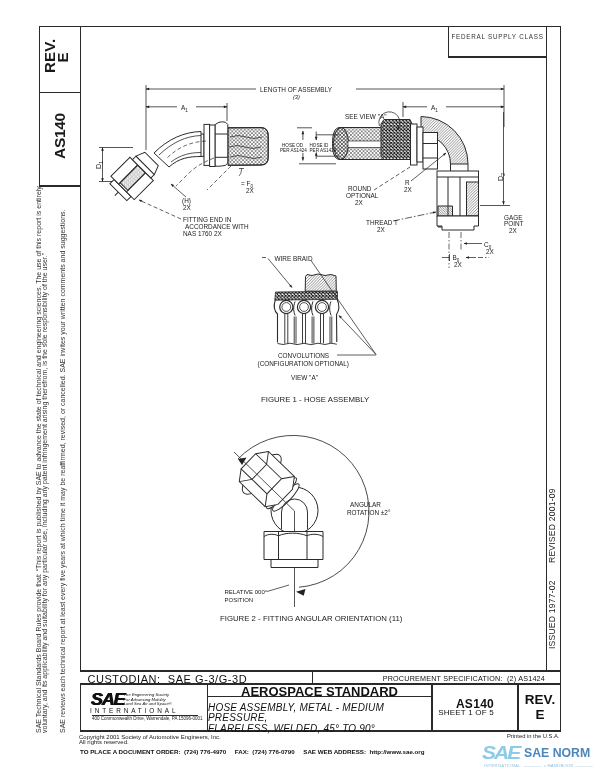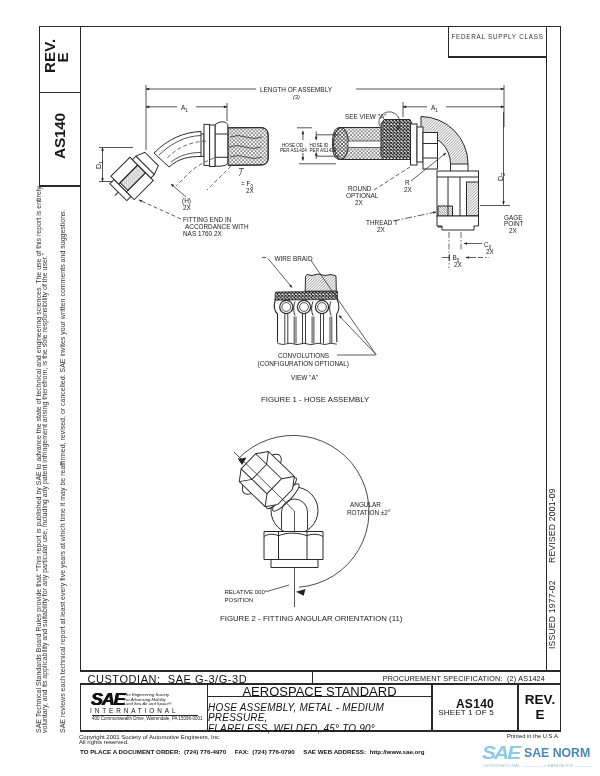--- a/index.html
+++ b/index.html
@@ -42,21 +42,21 @@
   <div class="ln" style="left:311.5px;top:672px;width:1.2px;height:12.5px;"></div>
   <div class="abs" style="left:87.5px;top:672.8px;font-size:11px;letter-spacing:.55px;color:#111;">CUSTODIAN:&nbsp; SAE G-3/G-3D</div>
   <div class="abs" style="left:313px;top:673.6px;width:232px;text-align:right;font-size:7.2px;letter-spacing:.2px;color:#111;">PROCUREMENT SPECIFICATION:&nbsp; (2) AS1424</div>
 
   <div class="ln" style="left:80px;top:729.7px;width:481px;height:2.6px;"></div>
   <div class="ln" style="left:80px;top:685px;width:1.4px;height:44.7px;"></div>
   <div class="ln" style="left:207px;top:685px;width:1.4px;height:44.7px;"></div>
   <div class="ln" style="left:430.5px;top:685px;width:2px;height:44.7px;"></div>
   <div class="ln" style="left:516.5px;top:685px;width:2.8px;height:44.7px;"></div>
   <div class="ln" style="left:207.5px;top:695.6px;width:224px;height:1.2px;"></div>
-  <div class="abs" style="left:208px;top:683.8px;width:223px;text-align:center;font-weight:normal;font-size:13px;letter-spacing:0px;color:#111;">AEROSPACE STANDARD</div>
+  <div class="abs" style="left:208px;top:683.8px;width:223px;text-align:center;font-weight:bold;font-size:13px;letter-spacing:0px;color:#111;">AEROSPACE STANDARD</div>
   <div class="abs" style="left:208px;top:702.8px;width:223px;text-align:left;font-size:10px;line-height:10.6px;letter-spacing:.2px;color:#111;font-style:italic;">HOSE ASSEMBLY, METAL - MEDIUM PRESSURE,<br>FLARELESS, WELDED, 45° TO 90°</div>
   <div class="abs" style="left:433px;top:696.8px;width:84px;text-align:center;font-weight:bold;font-size:12px;letter-spacing:.3px;color:#111;">AS140</div>
   <div class="abs" style="left:433px;top:707.8px;width:66px;text-align:center;font-size:8px;letter-spacing:.2px;color:#111;">SHEET 1 OF 5</div>
   <div class="abs" style="left:519px;top:692.3px;width:42px;text-align:center;font-weight:bold;font-size:13.5px;line-height:15px;color:#111;">REV.<br>E</div>
 
   <div class="abs" style="left:92px;top:691.5px;width:110px;height:34px;">
     <div class="abs" style="left:-1px;top:-1.5px;font-weight:bold;font-style:italic;font-size:18px;letter-spacing:-1.2px;color:#111;transform:scaleY(.93);transform-origin:0 0;text-shadow:0.5px 0 #111,-0.4px 0 #111;">SAE</div>
     <div class="abs" style="left:31.5px;top:1.5px;width:60px;font-style:italic;font-size:4.2px;line-height:4.5px;color:#111;">The Engineering Society<br>For Advancing Mobility<br>Land Sea Air and Space®</div>
     <div class="abs" style="left:-2px;top:15.2px;width:90px;font-size:6.4px;letter-spacing:2.9px;color:#111;">INTERNATIONAL</div>
     <div class="abs ln" style="left:0px;top:23.2px;width:106px;height:.8px;"></div>

